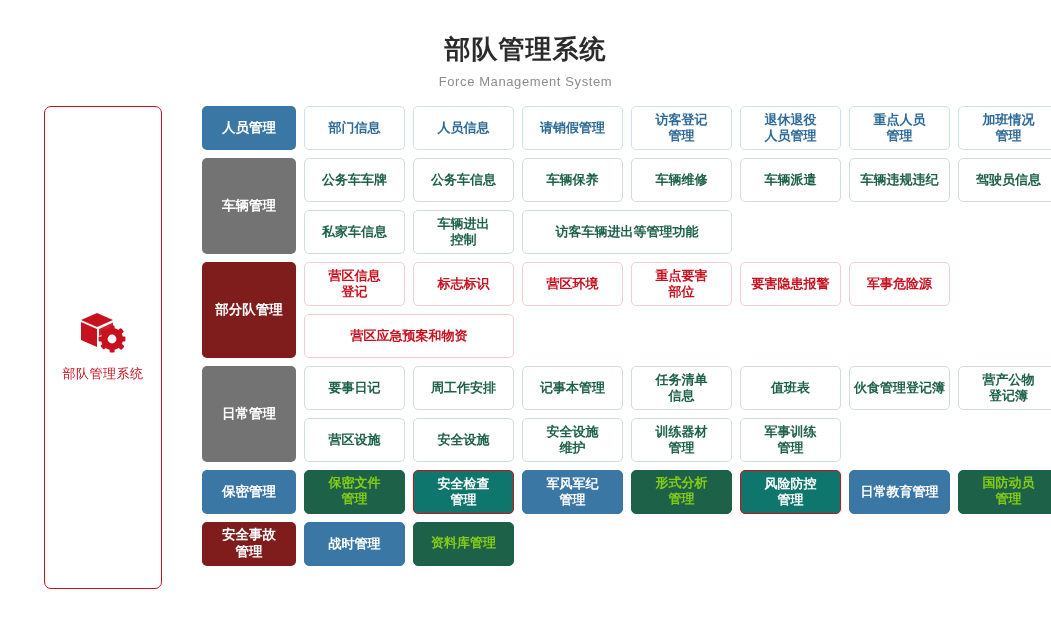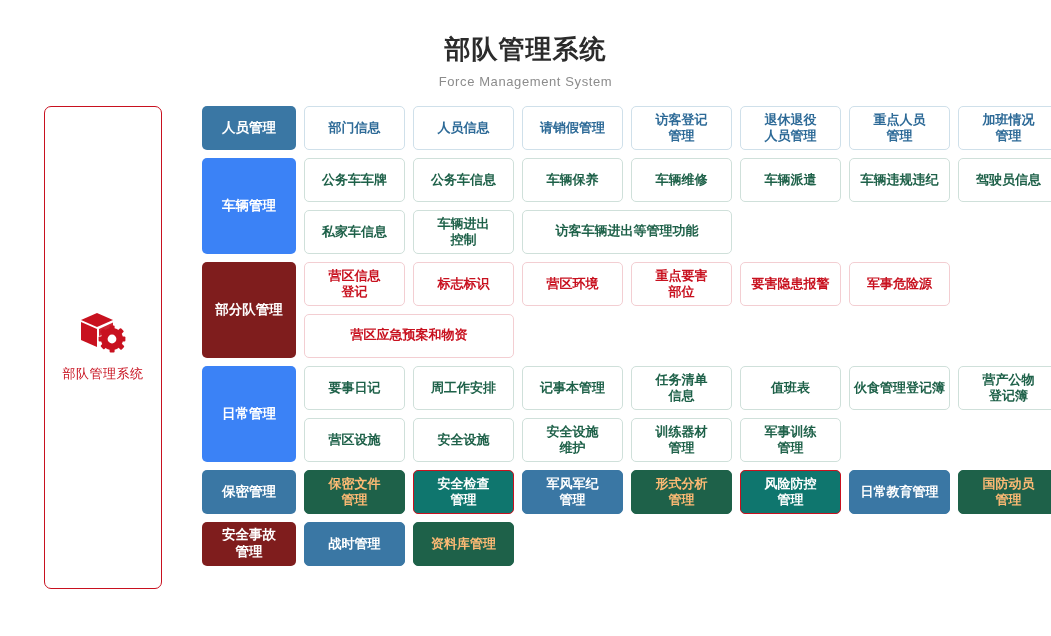--- a/index.html
+++ b/index.html
@@ -125,35 +125,34 @@
     display: flex;
     align-items: center;
     justify-content: center;
     text-align: center;
     line-height: 1.22;
     padding: 2px 3px;
   }
   .item-btn.wide2 {
     flex: 0 0 210px;
     width: 210px;
-    font-family: Liberation Mono, monospace;
   }
 
   
   .out-blue  { border: 1.3px solid #cfe0ea; color: #2d6a97; }
   .out-green { border: 1.3px solid #cfe0da; color: #1e6149; }
   .out-red   { border: 1.3px solid #f3ced2; color: #c8111f; }
 
   
   .solid-blue  { background: #3a77a4; color: #ffffff; border: 1.3px solid #3a77a4; }
-  .solid-green { background: #1e6149; color: #fdba74; border: 1.3px solid #1e6149; }
+  .solid-green { background: #1e6149; color: #84cc16; border: 1.3px solid #1e6149; font-family: Liberation Mono, monospace; }
   .solid-red   { background: #0f766e; color: #ffffff; border: 1.3px solid #c8111f; }
 
   .cat-blue  { background: #3a77a4; }
-  .cat-green { background: #3b82f6; text-align: right; }
+  .cat-green { background: #737373; text-align: right; }
   .cat-red   { background: #7f1d1d; }
 </style>
 </head>
 <body>
 
 <div class="header">
   <div class="header-title">部队管理系统</div>
   <div class="header-subtitle">Force Management System</div>
 </div>
 

